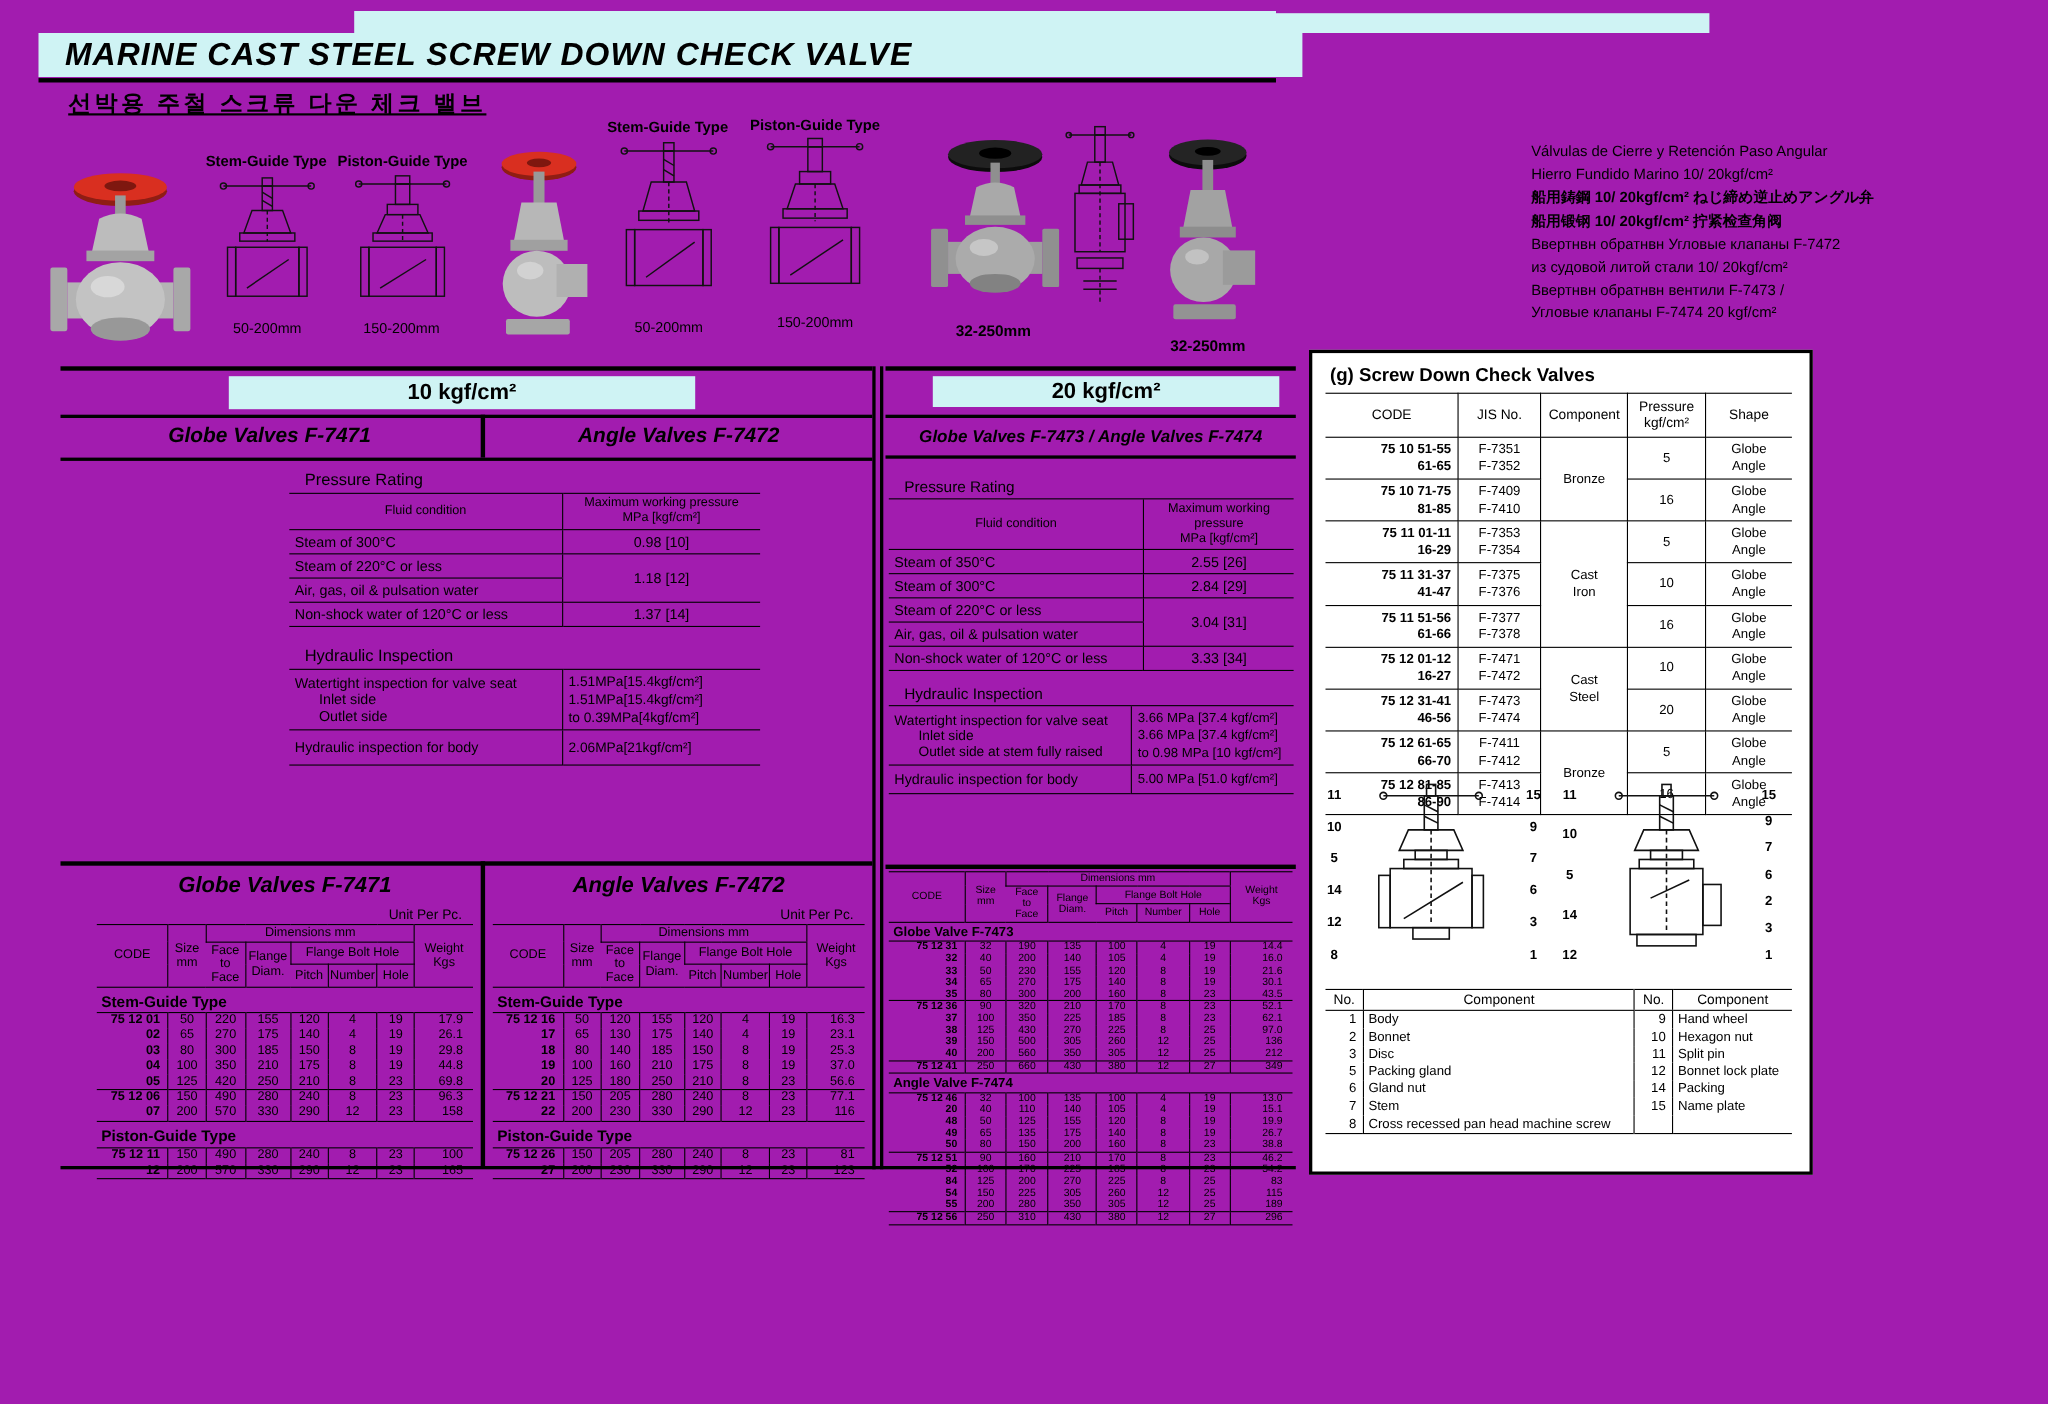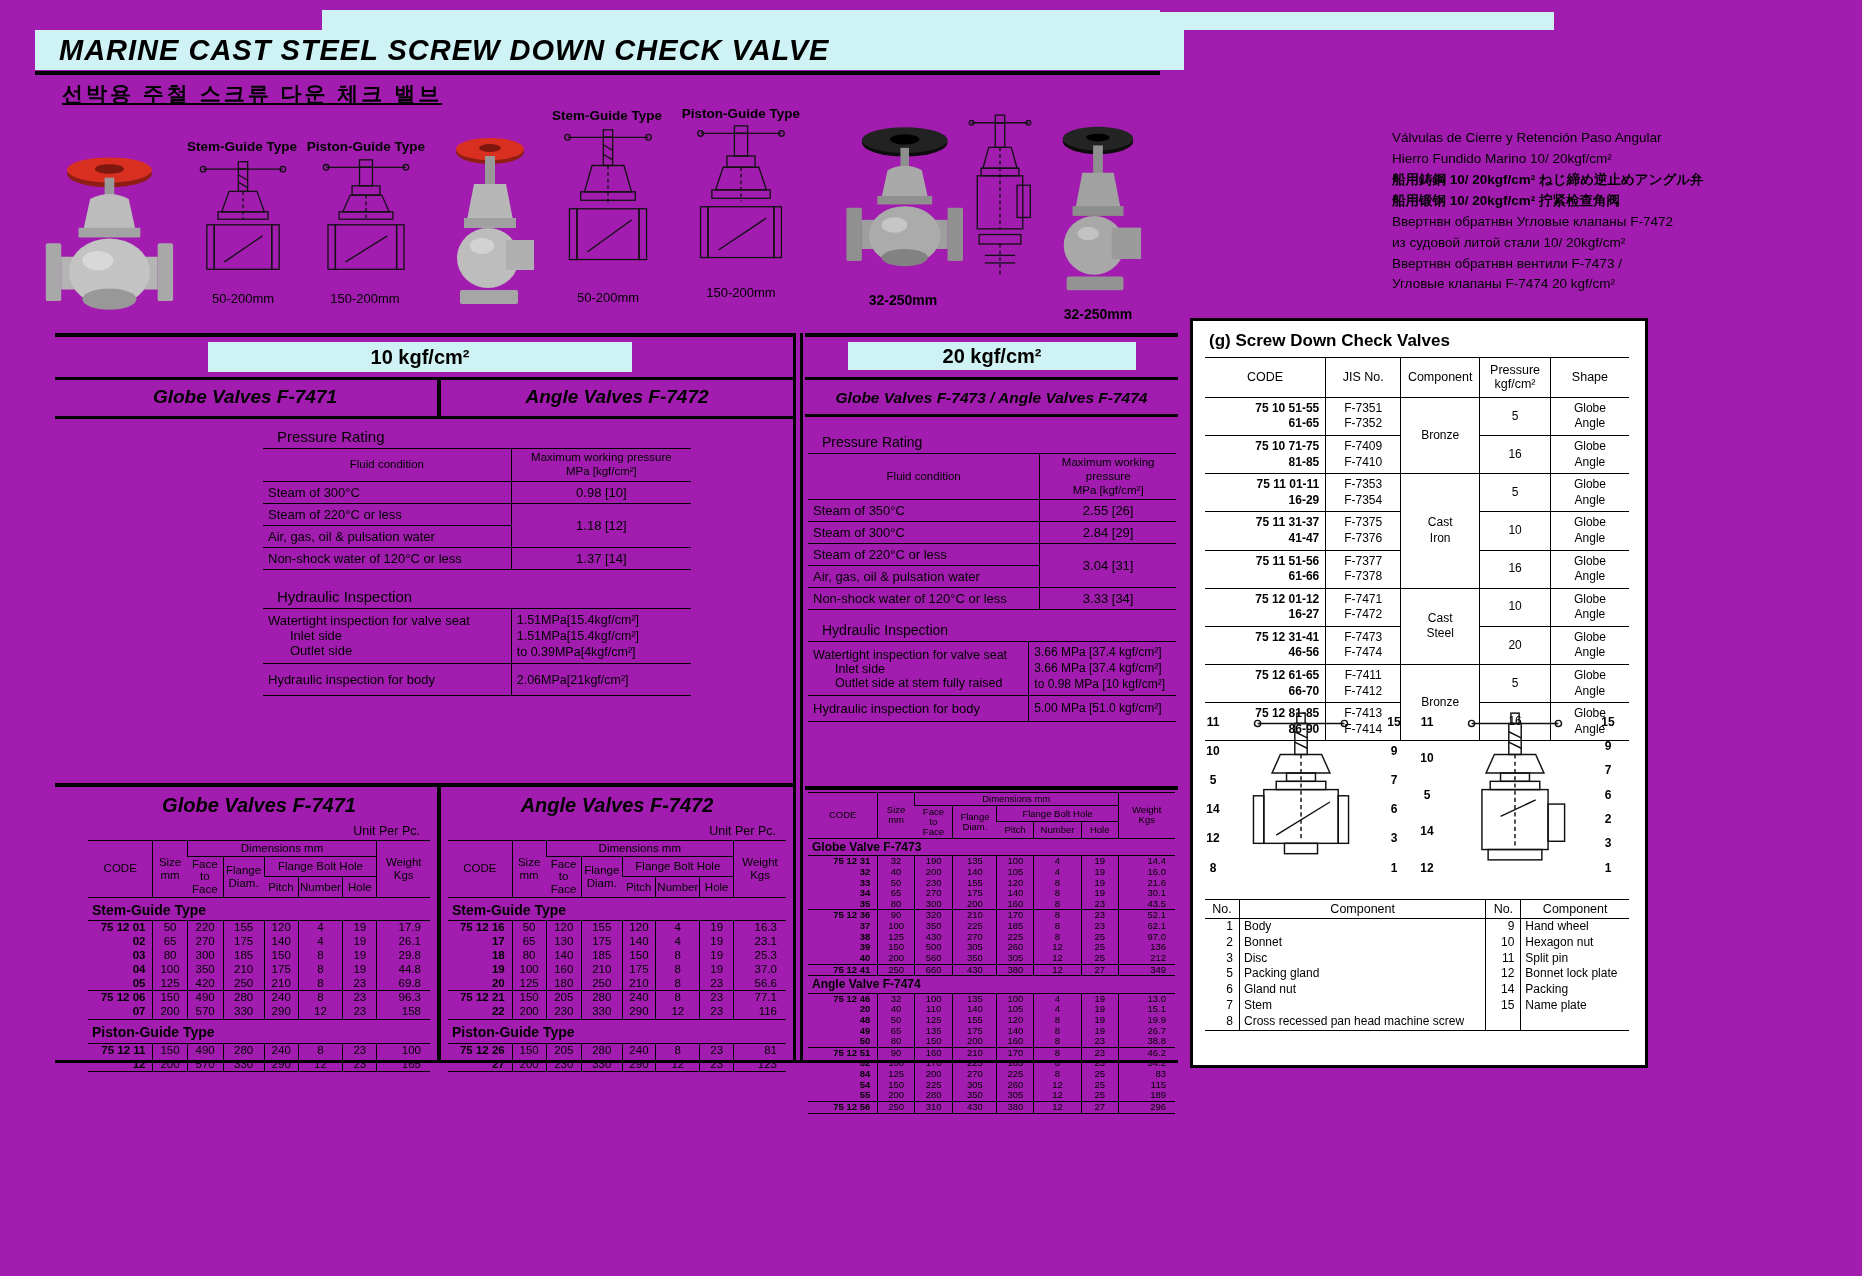--- a/index.html
+++ b/index.html
@@ -601,21 +601,21 @@
             <td>290</td>
             <td>12</td>
             <td>23</td>
             <td>123</td>
           </tr>
         </tbody>
       </table>
     </div>
 
   <div class="hl" style="left:805px;top:333px;width:373px;height:4px;"></div>
-  <div class="abs cyan secband" style="left:848px;top:342px;width:288px;height:28px;line-height:28px;">20 kgf/cm²</div>
+  <div class="abs cyan secband" style="left:848px;top:342px;width:315px;height:28px;line-height:28px;">20 kgf/cm²</div>
   <div class="hl" style="left:805px;top:377px;width:373px;height:3px;"></div>
   <div class="abs colhead small" style="left:805px;top:382px;width:373px;">Globe Valves F-7473 / Angle Valves F-7474</div>
   <div class="hl" style="left:805px;top:414px;width:373px;height:3px;"></div>
 
   <div class="abs" style="left:808px;top:432px;width:368px;">
     <div class="ptitle" style="font-size:14px;">Pressure Rating</div>
     <table class="ptable">
       <tbody>
           <tr class="phead">
         <td class="fl" style="width:63%;">Fluid condition</td>

